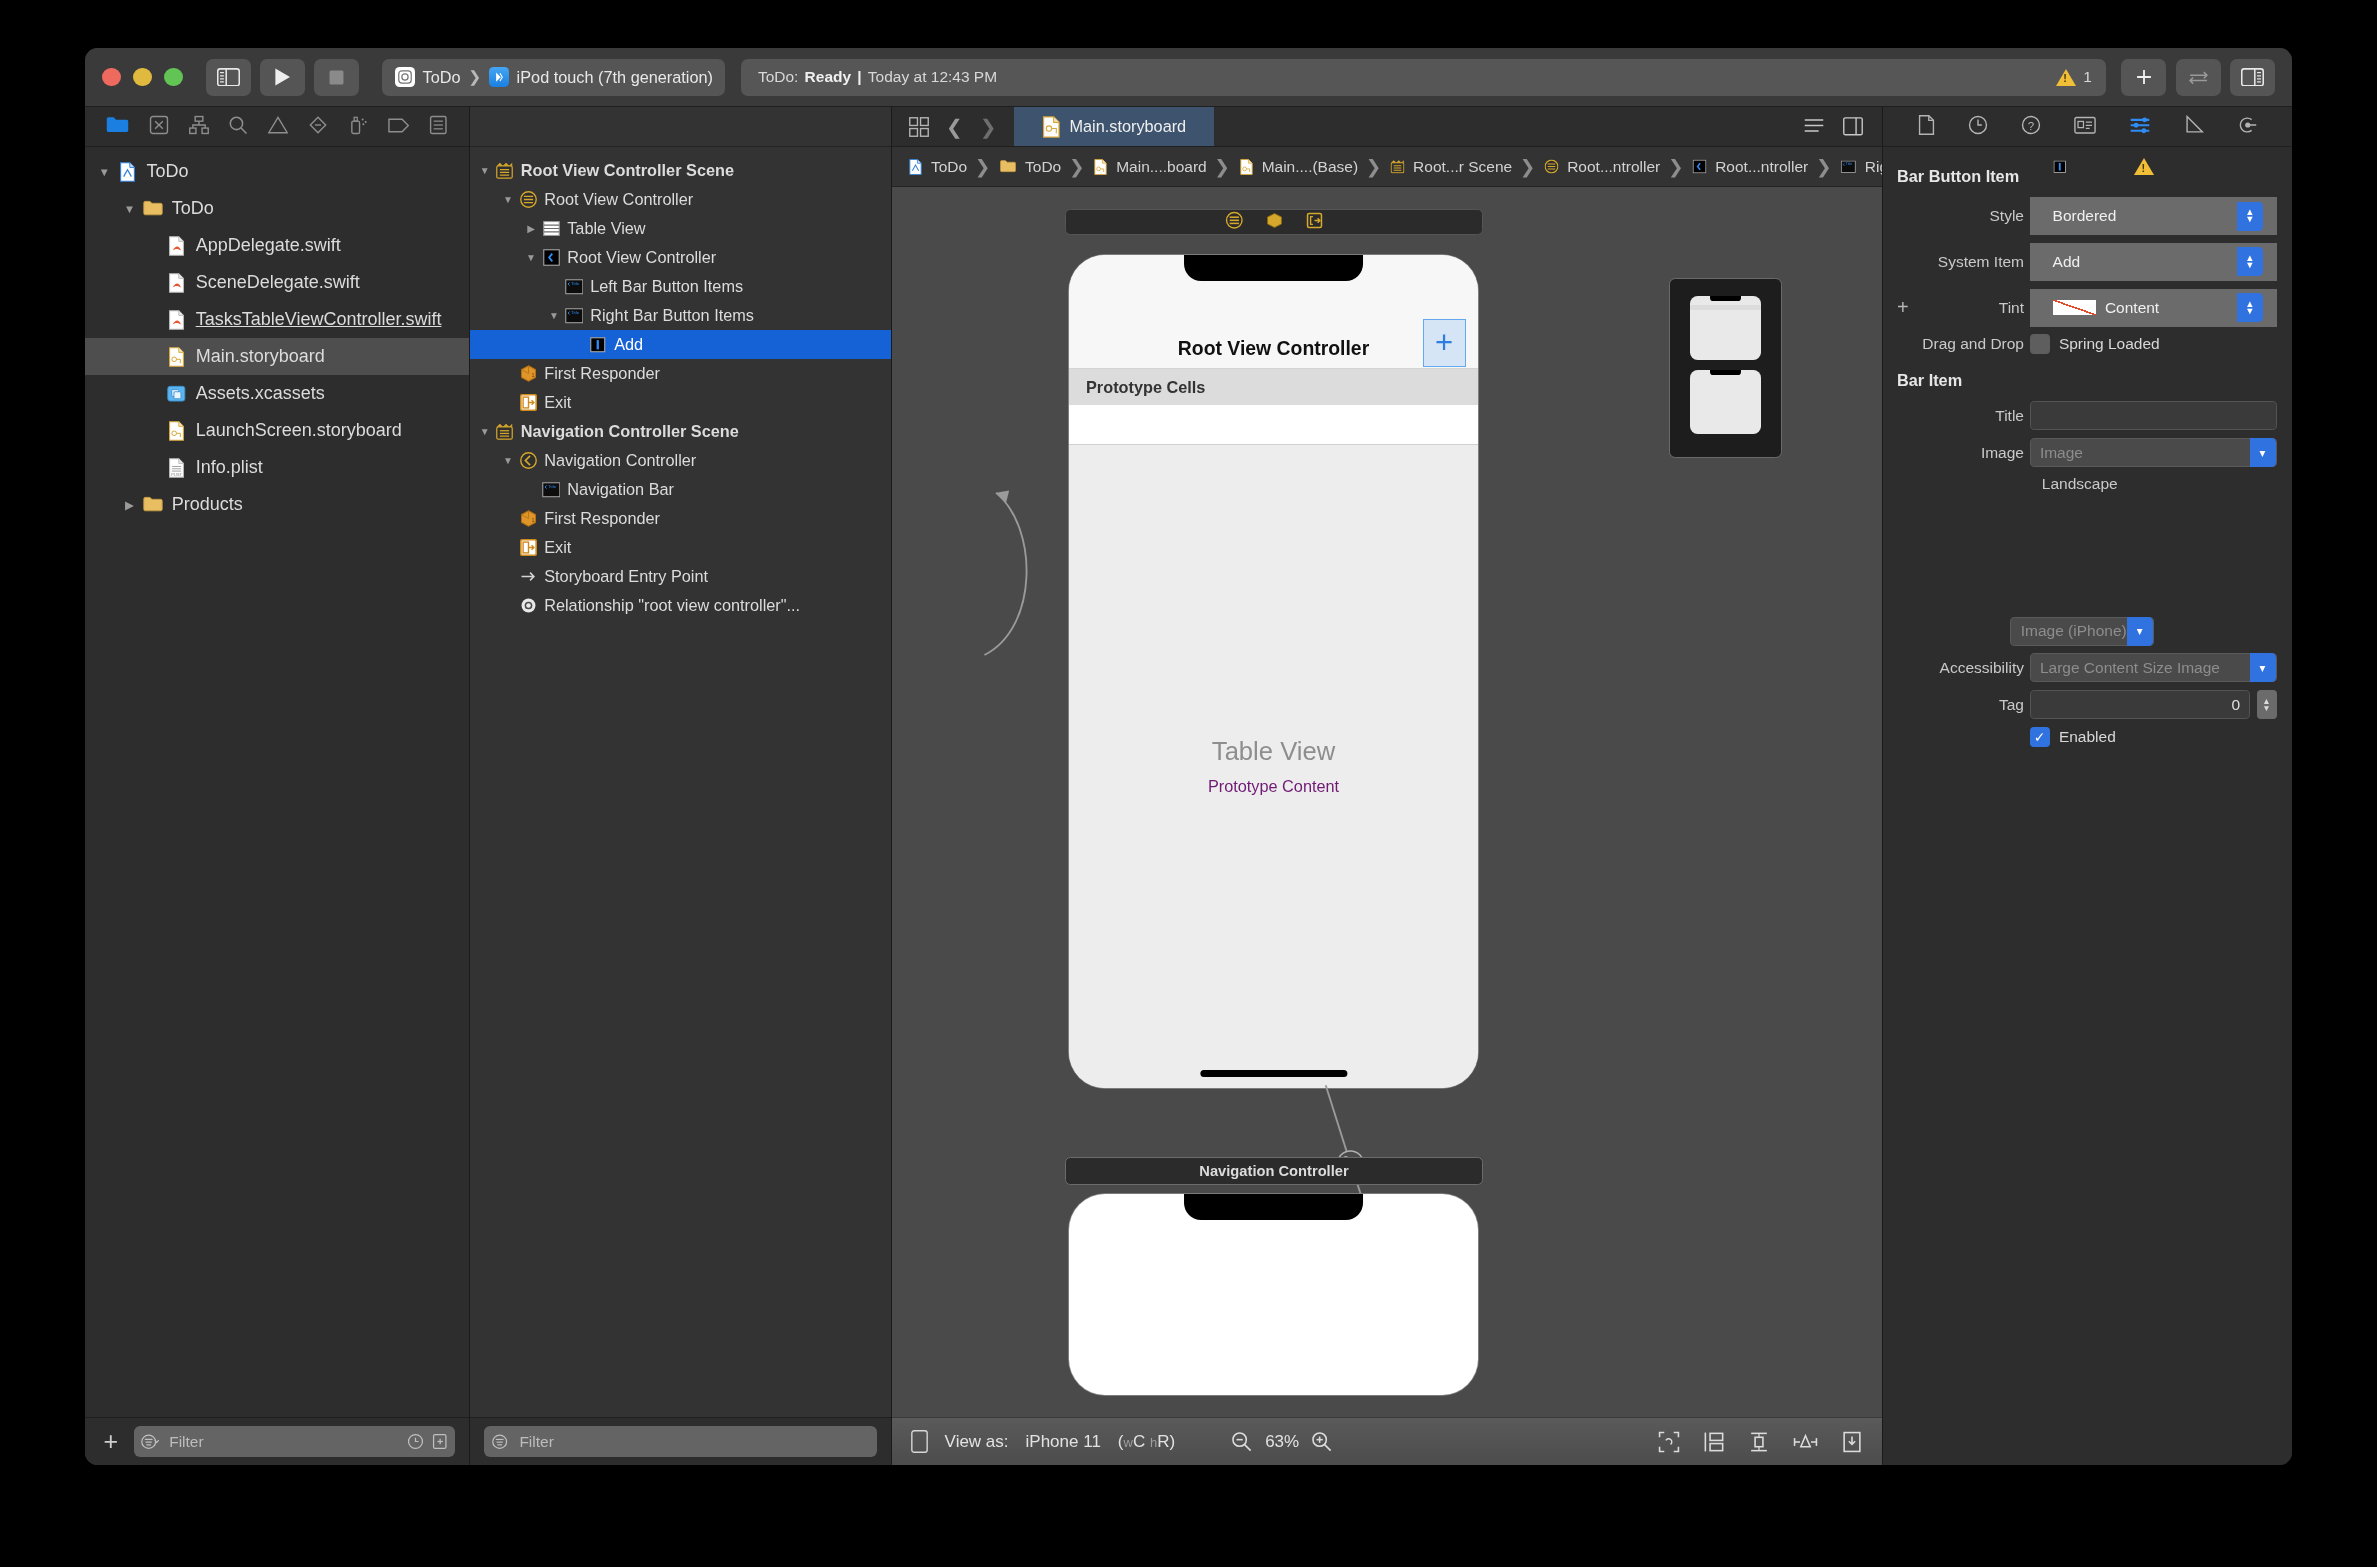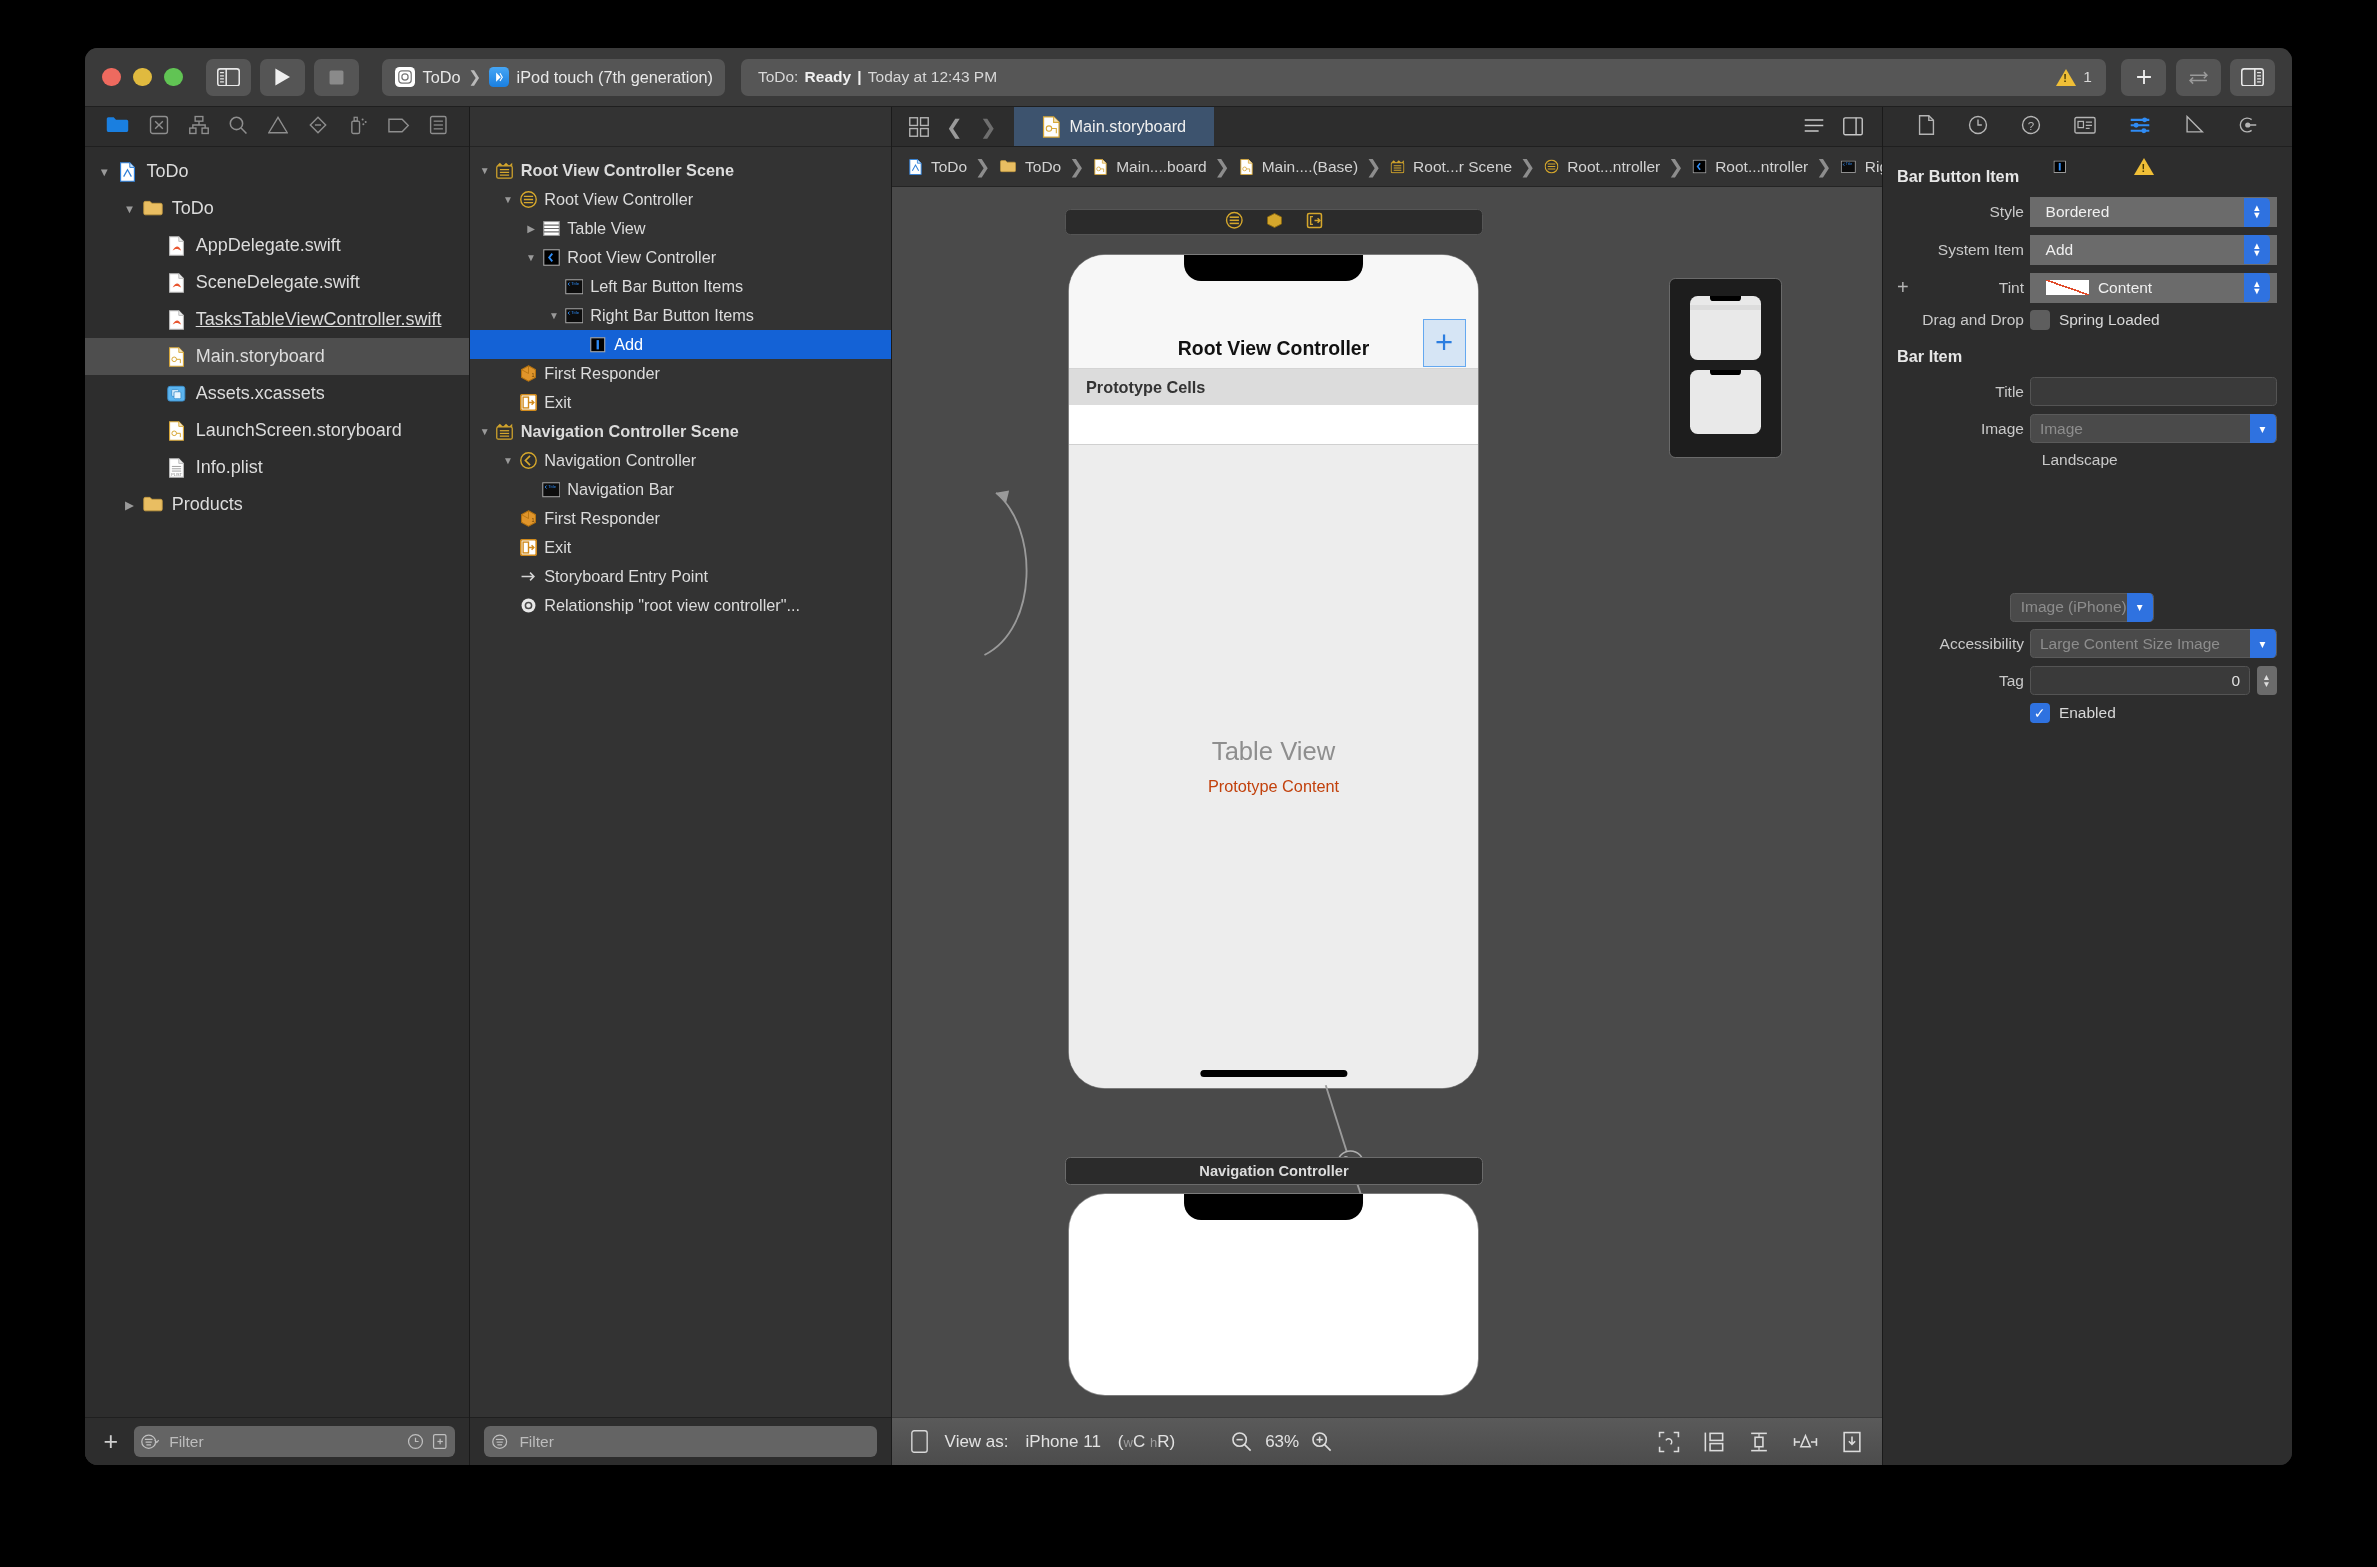--- a/index.html
+++ b/index.html
@@ -265,21 +265,21 @@
     font-size: 16.3px; font-weight: bold; color: #333;
   }
   .proto-cell { height: 40px; background: #fff; border-bottom: 0.8px solid #d0d0d0;}
   .table-body {
     background: #ededed;
     flex: 1;
     display: flex; flex-direction: column;
     align-items: center; justify-content: center;
   }
   .tv-title { font-size: 25.6px; color: #8e8e8e; }
-  .tv-sub { font-size: 16.3px; color: #c2410c; margin-top: 11px; }
+  .tv-sub { font-size: 16.3px; color: #701a75; margin-top: 11px; }
   .home-ind {
     position:absolute; bottom: 11px; left:50%; transform: translateX(-50%);
     width: 36%; height: 7px; background:#000; border-radius: 3.9px;
   }
   .scene-label {
     position: absolute;
     background: #2b2b2b;
     border: 0.8px solid #6b6b6b;
     border-radius: 5.4px;
     height: 28px;
@@ -320,25 +320,25 @@
     margin-bottom: 7.7px;
     gap: 1px;
   }
   .fl {
     flex: 0 0 141px; text-align: right;
     color: #c9c9c9; font-size: 15.5px;
     padding-right: 4.6px;
   }
   .fctl { flex: 1; display:flex; align-items: center;}
   .popup {
-    flex: 1; height: 30px;
+    flex: 1; height: 38px;
     background: #6b6b6b;
     border-radius: 0;
     display: flex; align-items: center;
-    padding: 0 16px;
+    padding: 0 23px;
     color: #f0f0f0; font-size: 15.5px;
     position: relative;
   }
   .stepper-blue {
     width: 26px; height: 29px; background: #2f72e0;
     border-radius: 0 4.6px 4.6px 0;
     display:flex;flex-direction:column;align-items:center;justify-content:center;
     color:#fff; font-size: 9.3px; line-height: 7px;
     margin-left: auto; margin-right: -9.3px;
   }

